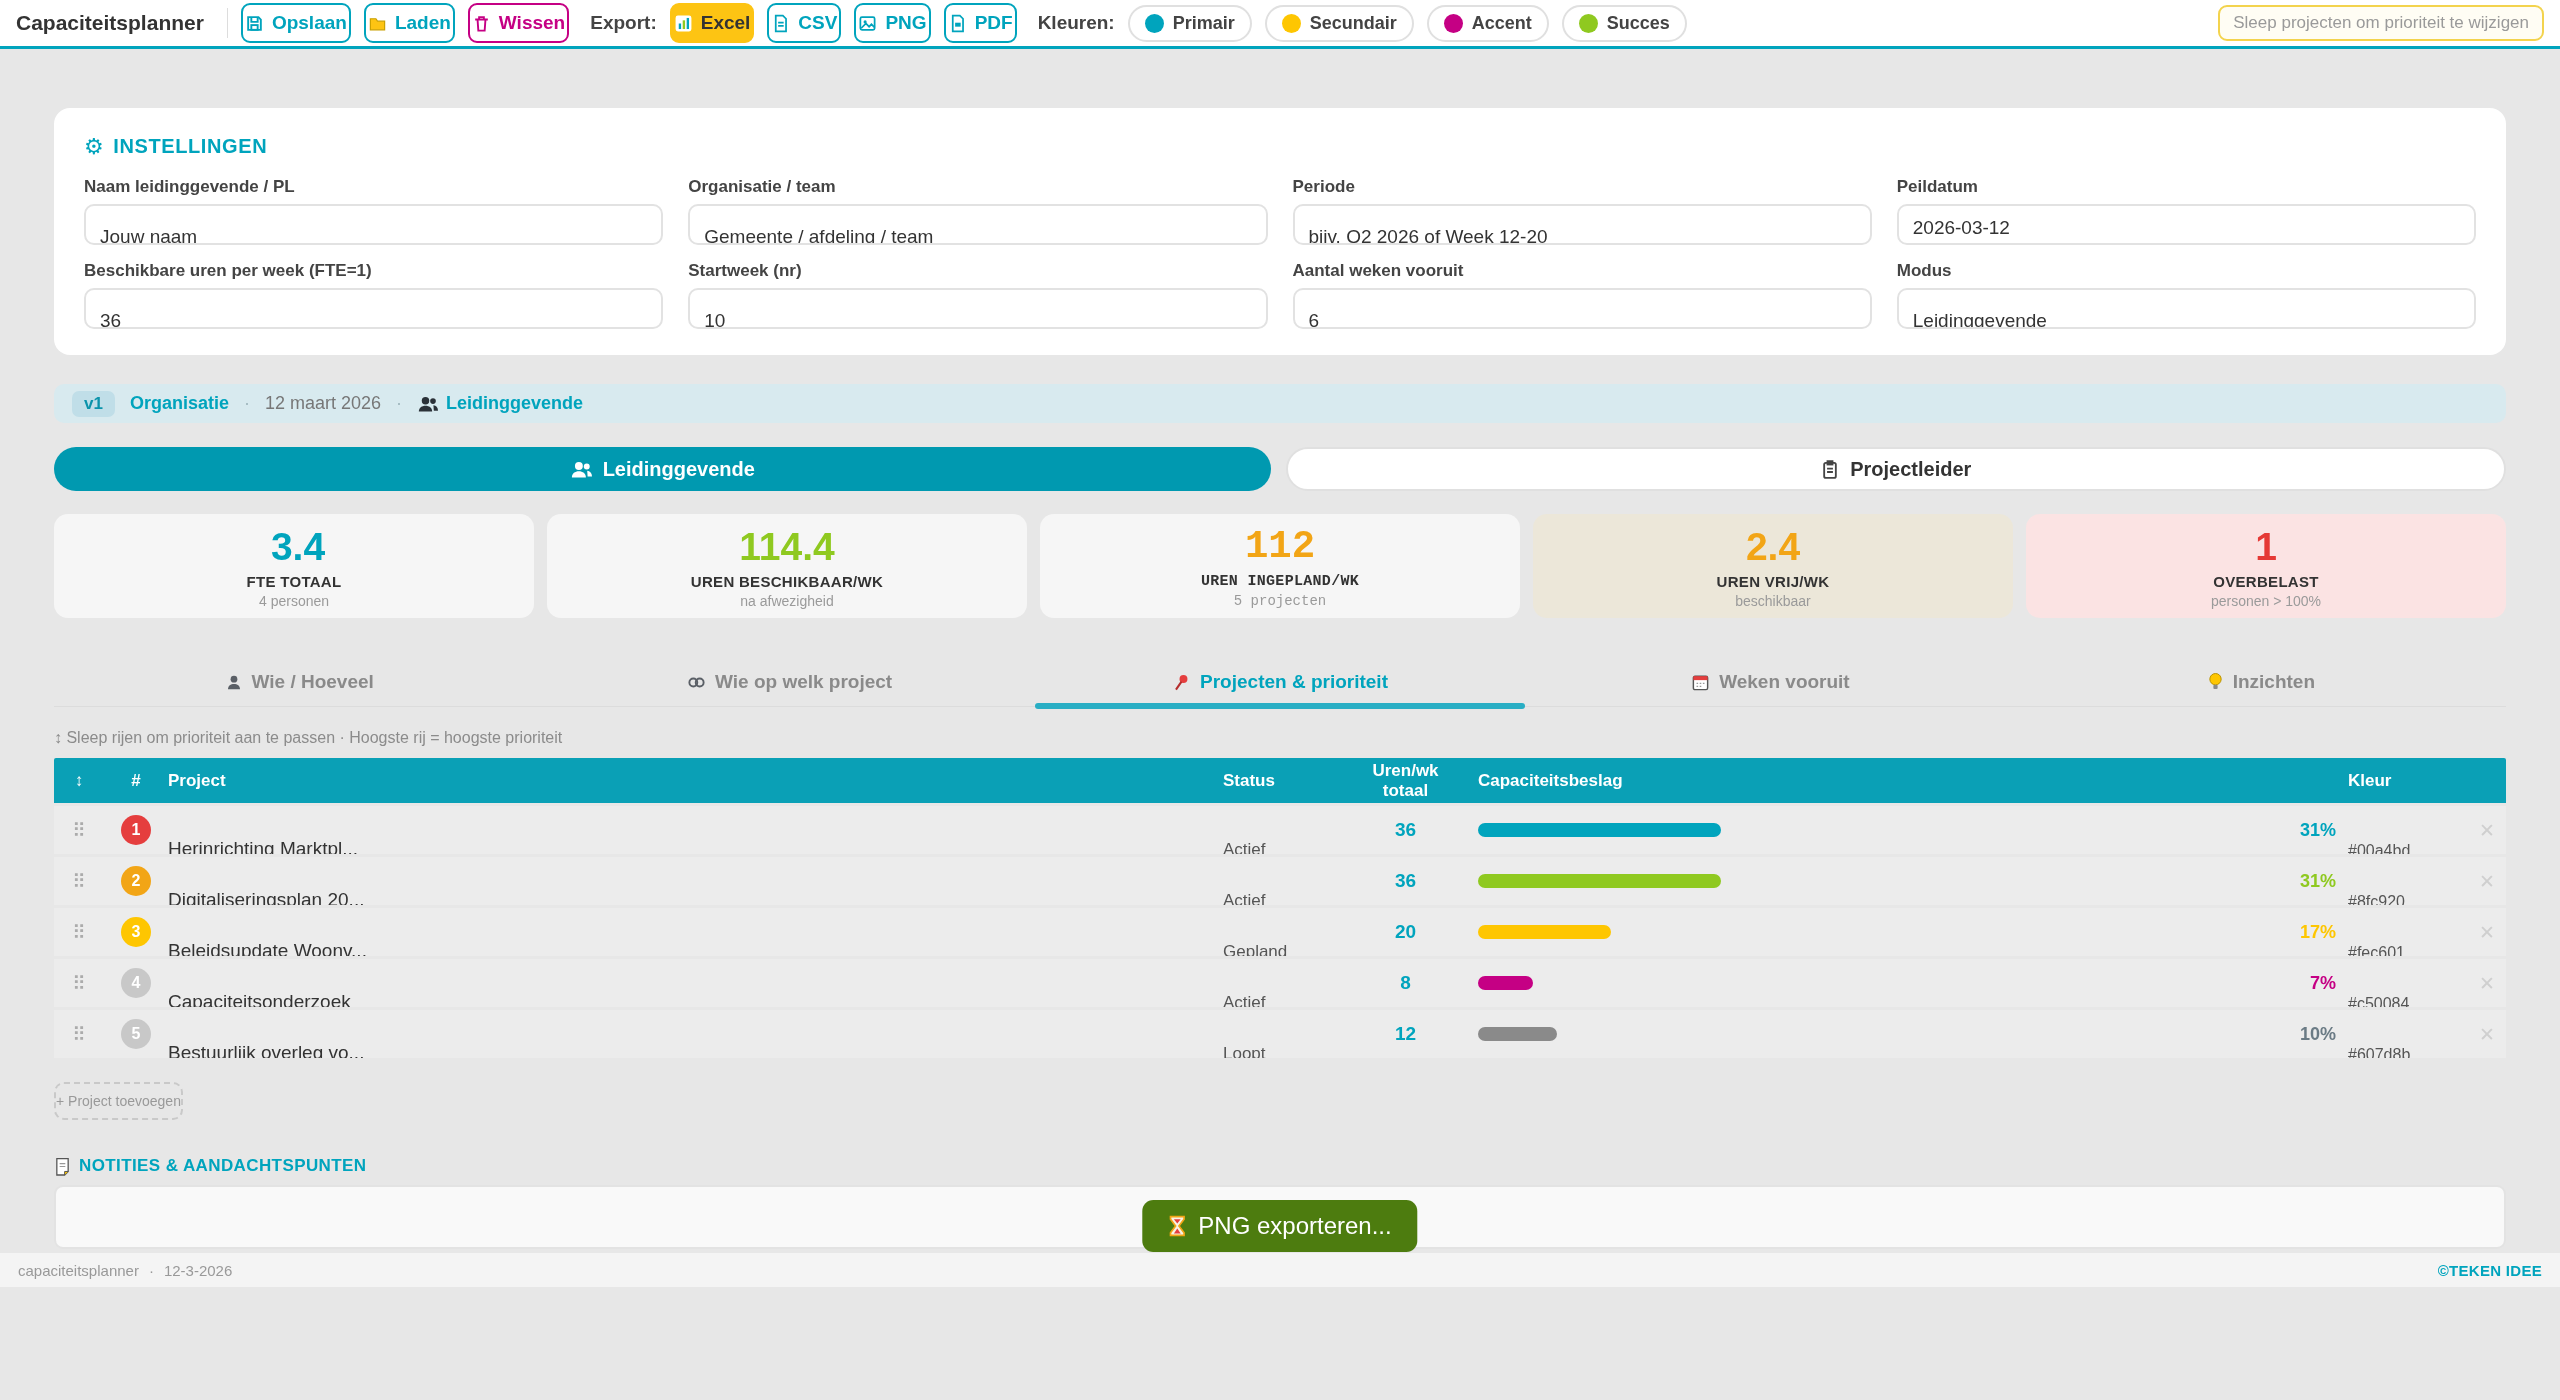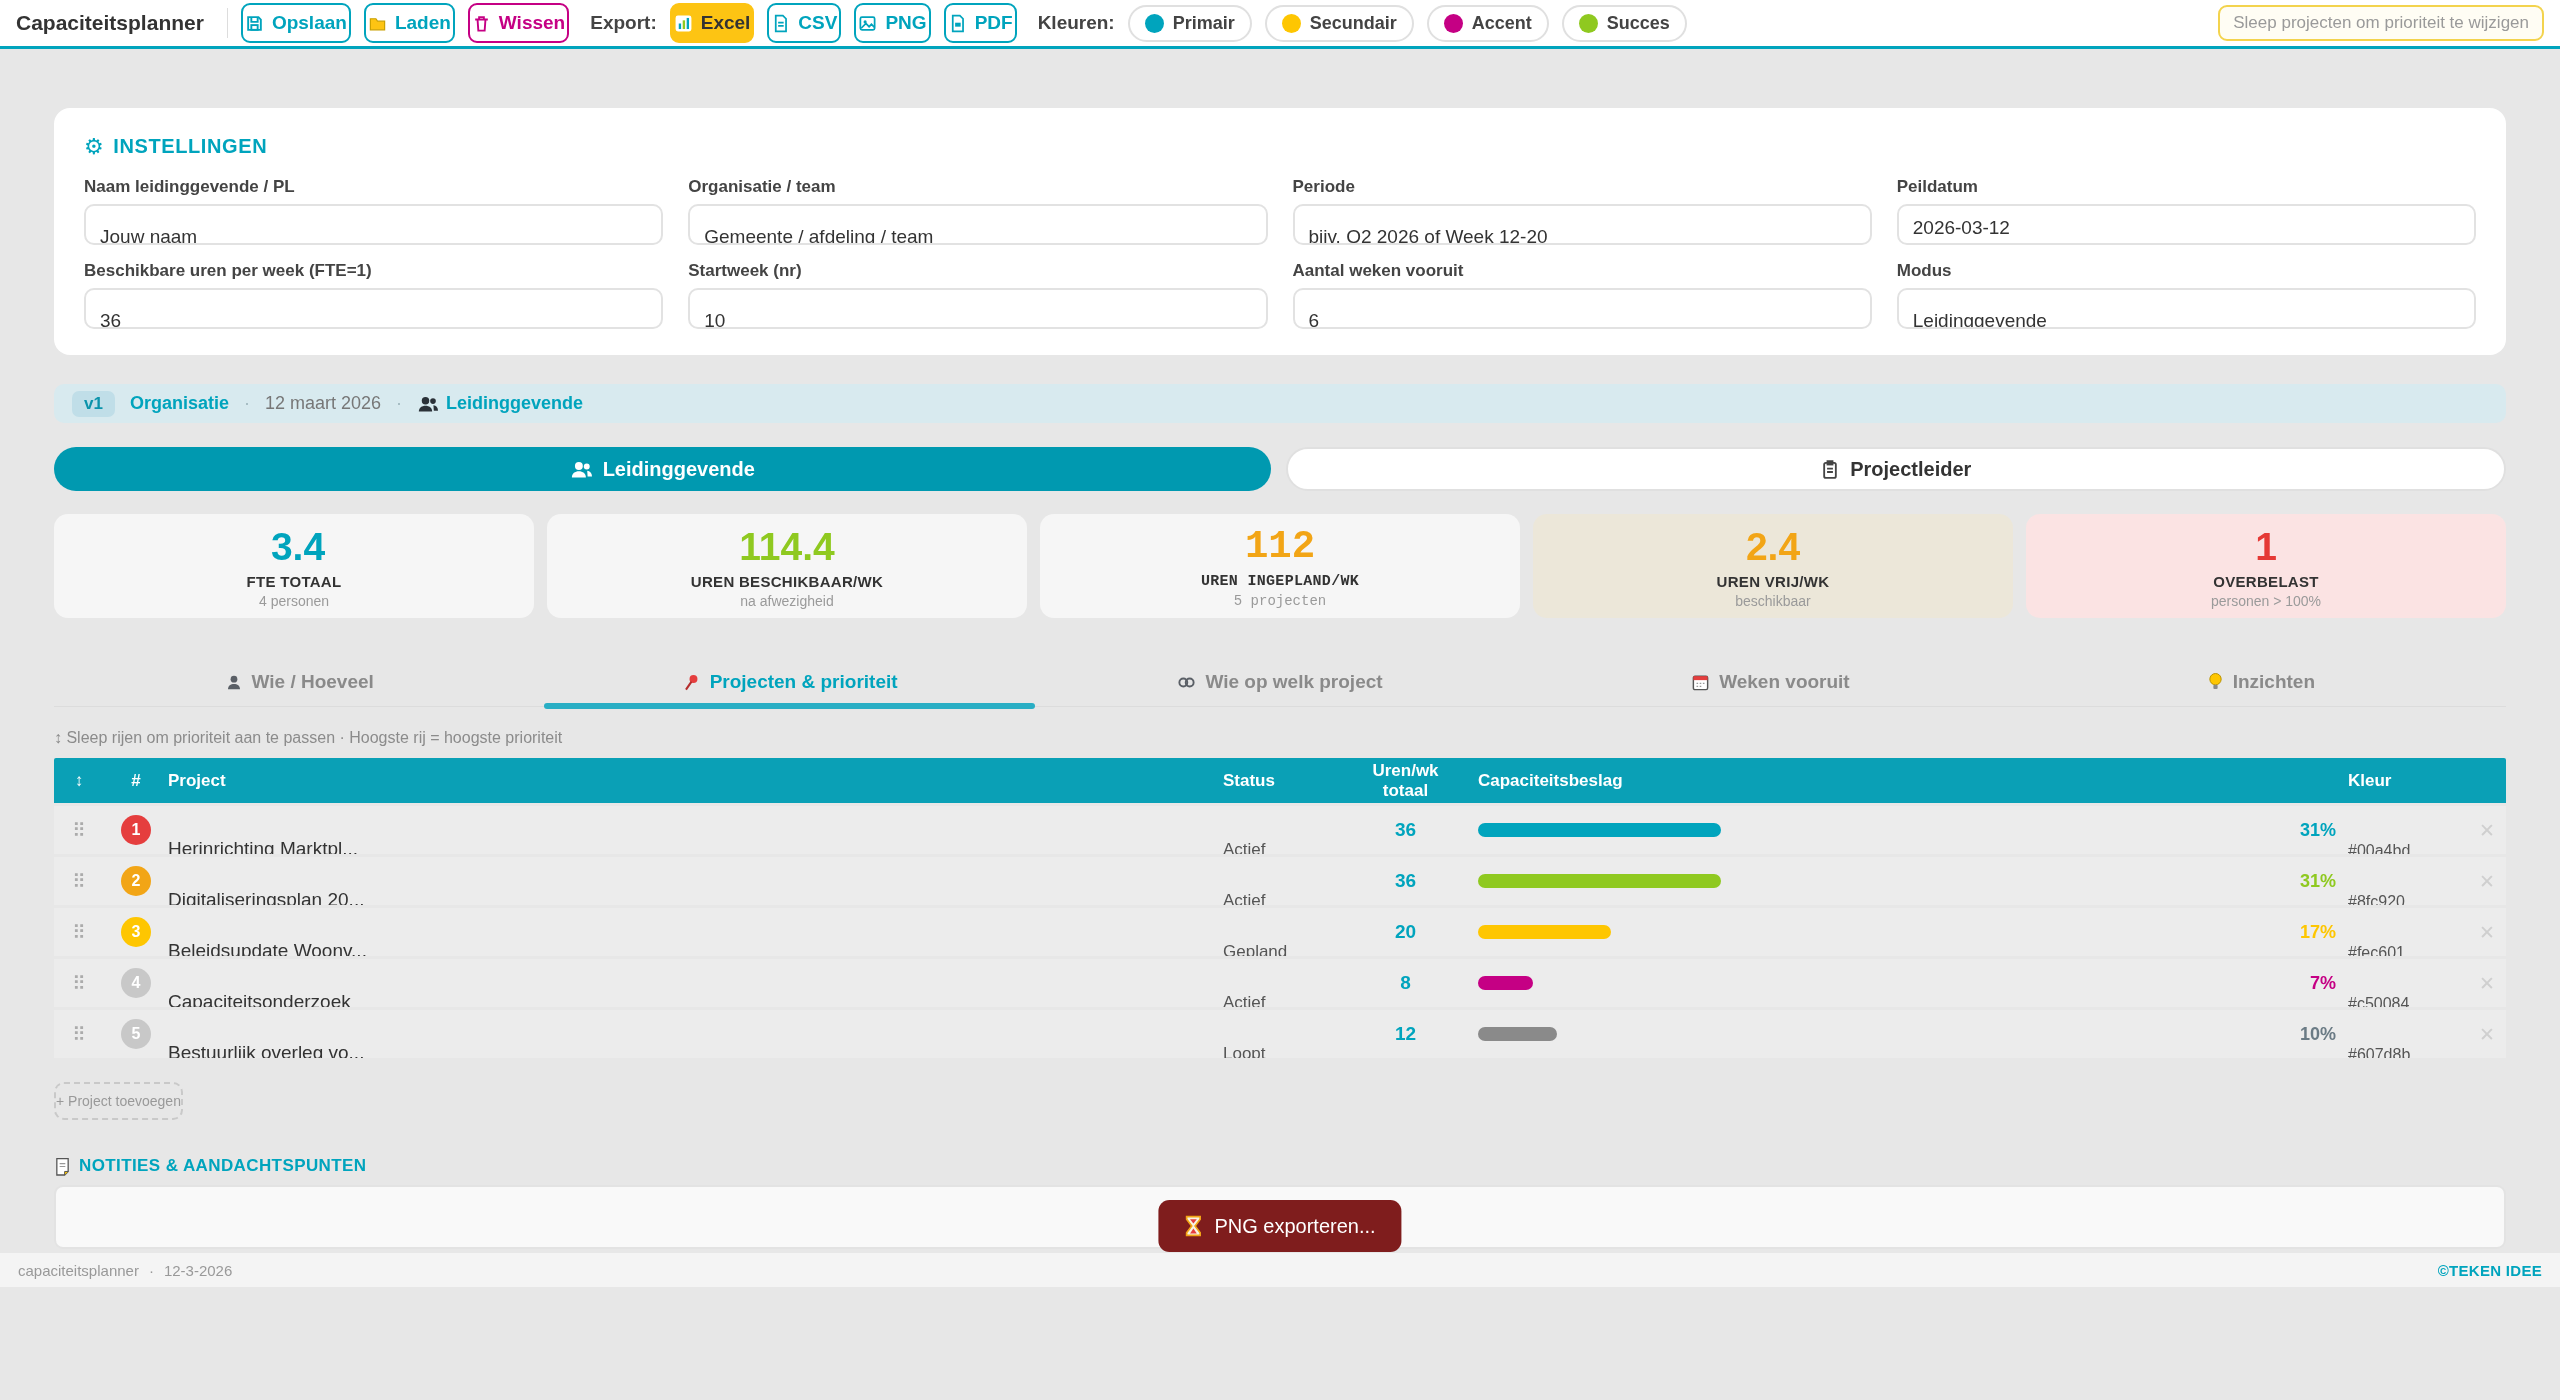--- a/index.html
+++ b/index.html
@@ -125,22 +125,22 @@
   
   .notes-head { margin-top:36px; display:flex; align-items:center; gap:8px;
     font-size:17px; font-weight:bold; color:#00a4bd; letter-spacing:0.4px; }
   .notes-area {
     margin-top:9px; height:64px; background:#f9f9f9; border:2px solid #e3e3e3;
     border-radius:9px; width:100%; resize:none; font-family:inherit; font-size:17px; padding:10px 14px;
   }
   
   .toast {
     position:absolute; left:50%; transform:translateX(-50%); top:1200px;
-    background:#7f1d1d; color:#fff; border-radius:11px; height:52px;
-    display:flex; align-items:center; gap:12px; padding:0 26px; font-size:20px;
+    background:#4d7c0f; color:#fff; border-radius:11px; height:52px;
+    display:flex; align-items:center; gap:12px; padding:0 26px; font-size:24px;
   }
   
   .footer {
     position:absolute; left:0; right:0; top:1253px; height:34px; background:#f4f4f4;
     display:flex; align-items:center; padding:0 18px; font-size:15px; color:#999;
   }
   .footer .left { display:flex; gap:10px; align-items:center; }
   .footer .right { margin-left:auto; color:#00a4bd; font-weight:bold; letter-spacing:0.3px; }
   .icon { flex:none; display:inline-flex; }
 </style>
@@ -385,37 +385,37 @@
   <div class="tabs">
     <div class="tab">
       <span class="icon">
         <svg width="18" height="19" viewBox="0 0 24 24" fill="#5a5f66">
             <circle cx="12" cy="7.5" r="4.5"></circle>
             <path d="M4 21c0-4.5 3.6-7 8-7s8 2.5 8 7z"></path>
           </svg>
       </span>
       <span>Wie / Hoeveel</span>
     </div>
+    <div class="tab">
+      <span class="icon">
+        <svg width="19" height="19" viewBox="0 0 24 24" fill="none" stroke="#5a5f66" stroke-width="2.4">
+            <circle cx="8" cy="12" r="5"></circle>
+            <circle cx="16" cy="12" r="5"></circle>
+          </svg>
+      </span>
+      <span>Wie op welk project</span>
+    </div>
     <div class="tab active">
       <span class="icon">
         <svg width="19" height="19" viewBox="0 0 24 24">
             <circle cx="14.5" cy="7.5" r="5" fill="#e53e3e"></circle>
             <path d="M12 11L5 21" stroke="#b52d2d" stroke-width="2.6"></path>
           </svg>
       </span>
       <span>Projecten &amp; prioriteit</span>
-    </div>
-    <div class="tab">
-      <span class="icon">
-        <svg width="19" height="19" viewBox="0 0 24 24" fill="none" stroke="#5a5f66" stroke-width="2.4">
-            <circle cx="8" cy="12" r="5"></circle>
-            <circle cx="16" cy="12" r="5"></circle>
-          </svg>
-      </span>
-      <span>Wie op welk project</span>
     </div>
     <div class="tab">
       <span class="icon">
         <svg width="19" height="19" viewBox="0 0 24 24">
             <rect x="3" y="4" width="18" height="17" rx="2" fill="#fff" stroke="#555" stroke-width="1.8"></rect>
             <rect x="3" y="4" width="18" height="5" fill="#e53e3e"></rect>
             <path d="M7 13h2M11 13h2M15 13h2M7 17h2M11 17h2" stroke="#999" stroke-width="1.6"></path>
           </svg>
       </span>
       <span>Weken vooruit</span>

